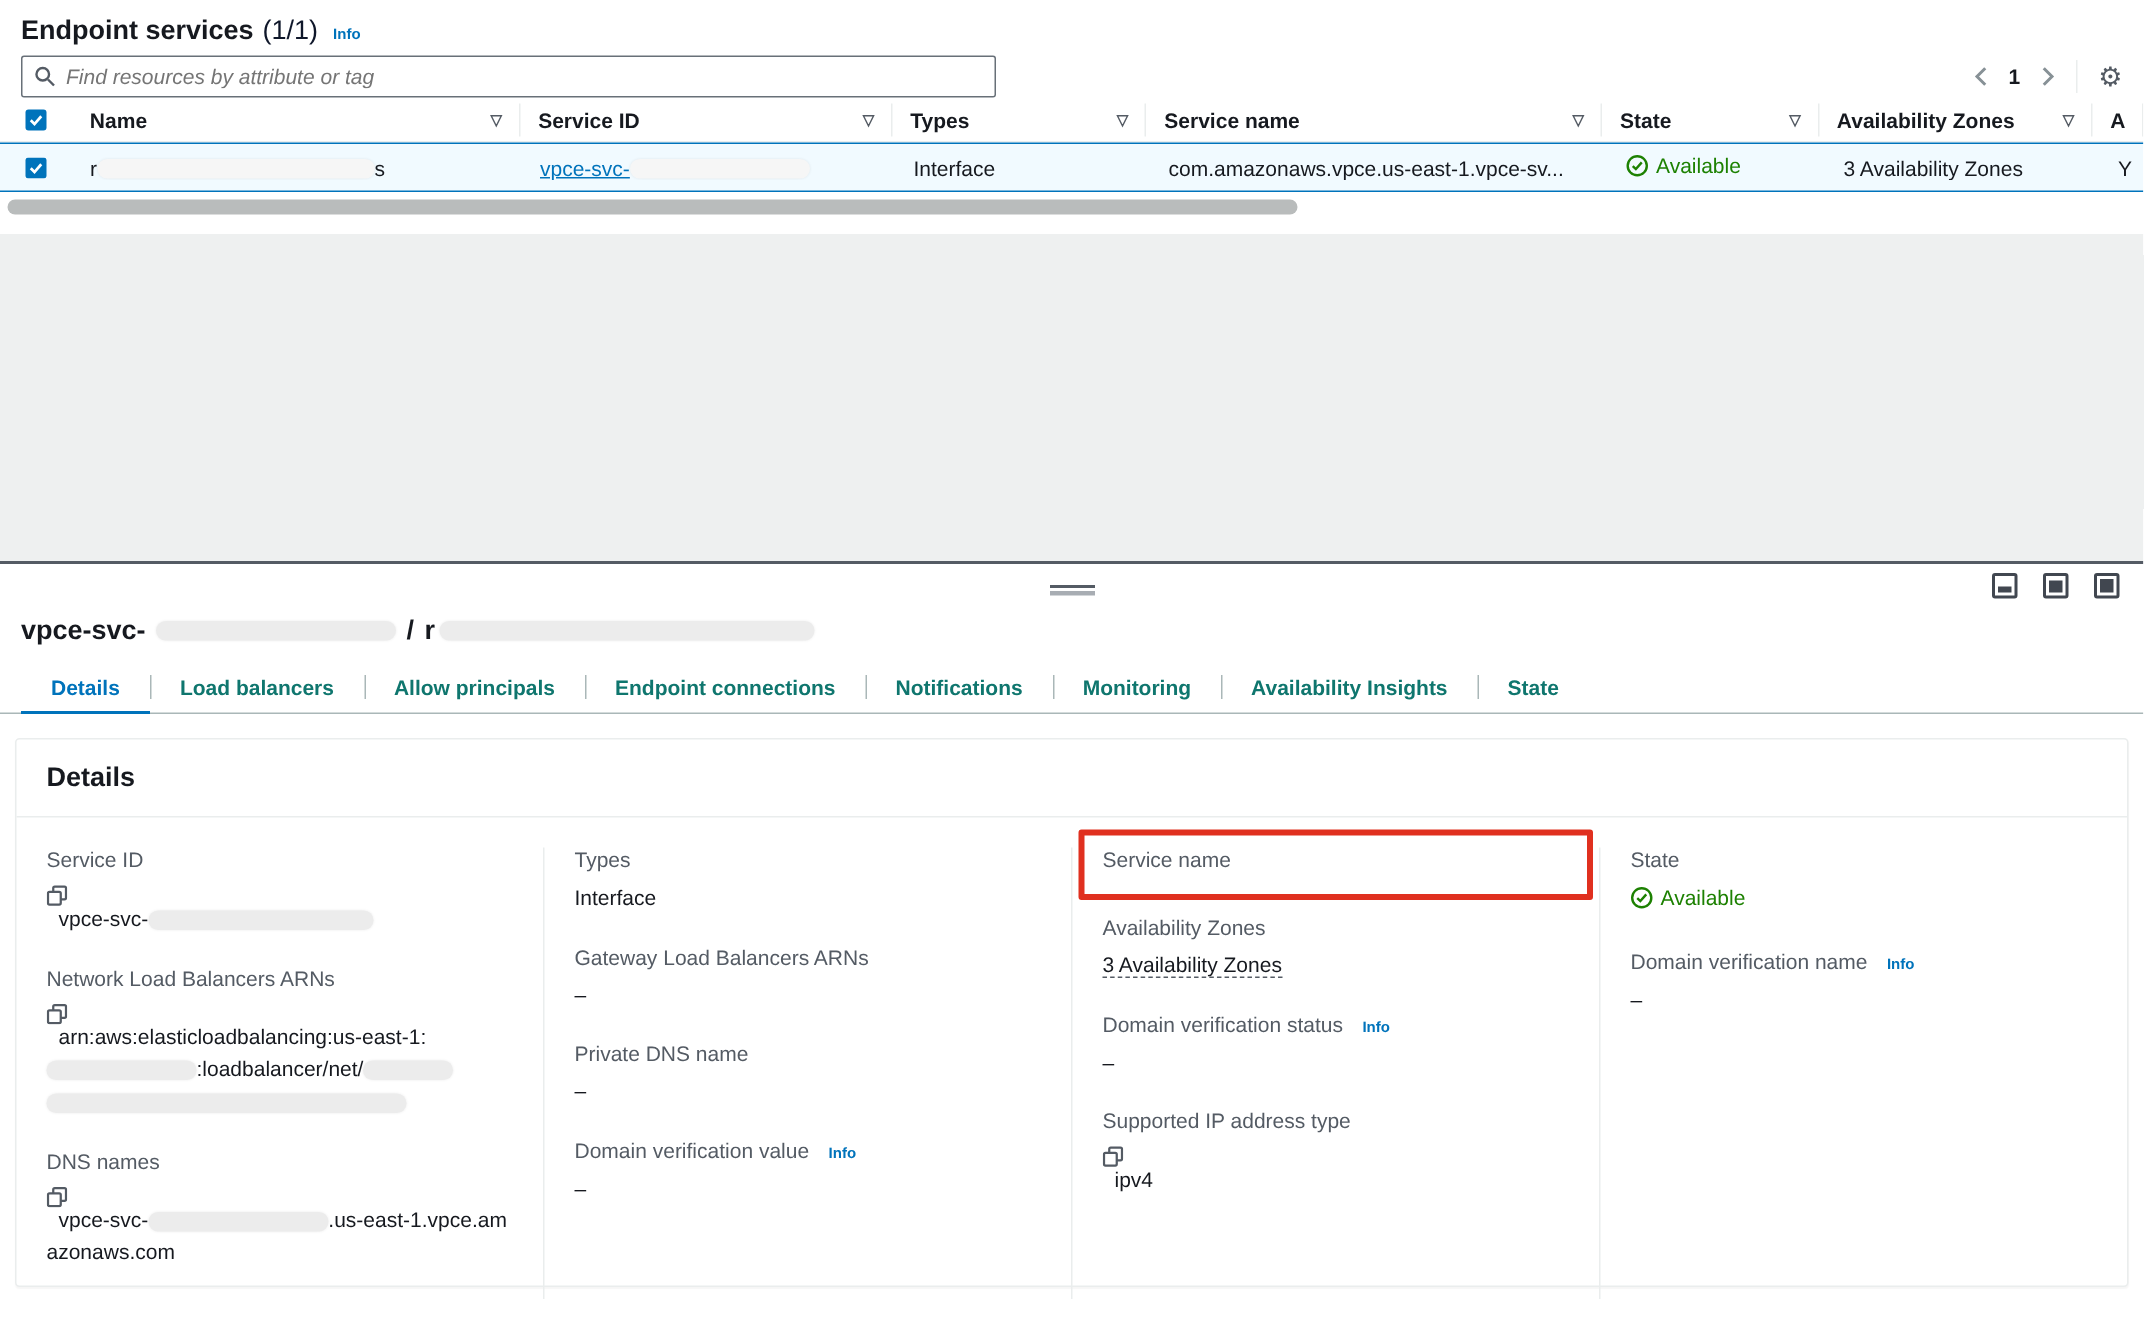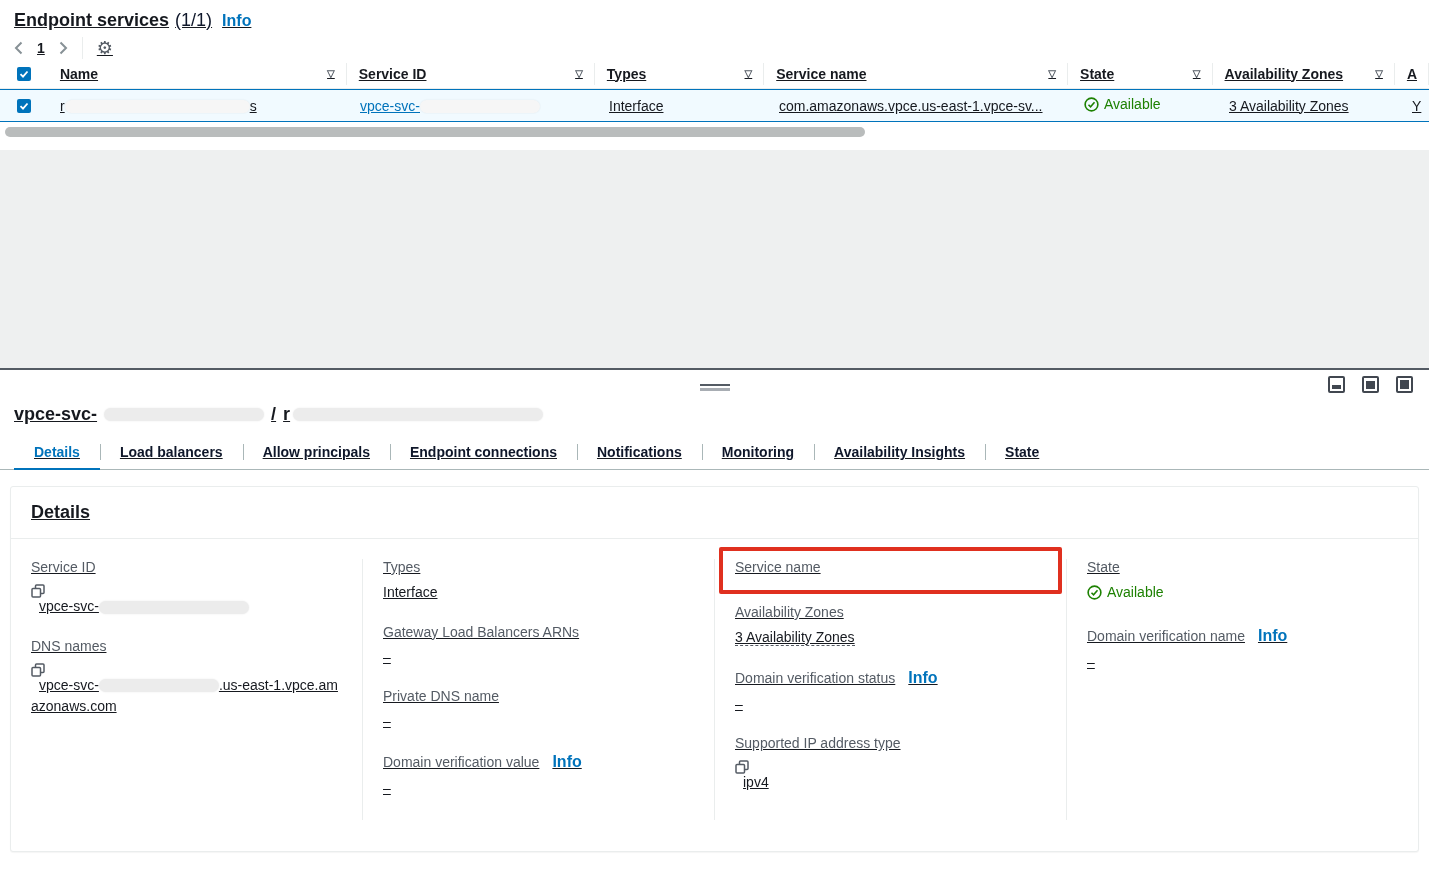--- a/index.html
+++ b/index.html
@@ -1,23 +1,23 @@
 <!DOCTYPE html>
 <html><head>
 <meta charset="utf-8">
 <style>
   * { box-sizing: border-box; margin: 0; padding: 0; }
   body { font-family: "Liberation Sans", sans-serif; color: #16191f; background: #fff; }
-  .screen { width: 1429px; height: 886px; position: relative; overflow: hidden; background: #fff; text-decoration: underline; }
+  .screen { width: 1429px; height: 886px; position: relative; overflow: hidden; background: #fff; }
 
   
   .topbar { display: flex; justify-content: space-between; align-items: flex-start; padding: 10px 14px 0 14px; }
   .page-title { font-size: 18px; font-weight: 700; display: flex; align-items: baseline; gap: 6px; }
   .page-title .count { font-weight: 400; color: #0f172a; }
-  .info-link { color: #0073bb; font-size: 16px; font-weight: 700; margin-left: 4px; cursor: pointer; }
+  .info-link { color: #0073bb; font-size: 10px; font-weight: 700; margin-left: 4px; cursor: pointer; }
   .actions-group { display: flex; gap: 10px; }
   .btn { border: 1px solid #545b64; background: #fff; color: #16191f; font-weight: 700;
          font-size: 14px; padding: 5px 18px; border-radius: 2px; font-family: inherit; cursor: pointer;
          height: 30px; display: inline-flex; align-items: center; gap: 8px; }
   .btn-icon { padding: 5px 10px; }
   .btn-primary { background: #ec7211; border-color: #ec7211; color: #16191f; }
   .caret { font-size: 9px; position: relative; top: 1px; }
 
   
   .search-row { display: flex; justify-content: space-between; align-items: center; padding: 6px 14px 0 14px; }
@@ -75,21 +75,21 @@
   .drag-handle .bar2 { width: 30px; height: 3px; background: #a8adb3; margin-top: 2px; }
   .panel-icons { position: absolute; right: 16px; top: 6px; display: flex; gap: 17px; }
   .pi { width: 17px; height: 17px; border: 2px solid #414750; border-radius: 2px; position: relative; cursor: pointer; }
   .pi .fill { position: absolute; left: 2px; right: 2px; bottom: 2px; background: #414750; }
   .pi-small .fill { height: 4px; }
   .pi-mid .fill { height: 8px; }
   .pi-full .fill { top: 2px; }
 
   .panel-title { padding: 34px 14px 0 14px; font-size: 18px; font-weight: 700; display: flex; align-items: center; gap: 7px; }
   .tabs { display: flex; padding: 0 0 0 14px; margin-top: 12px; border-bottom: 1px solid #aab7b8; }
-  .tab { font-size: 14px; font-weight: 700; color: #0f172a; padding: 7px 20px 9px 20px; cursor: pointer; position: relative; }
+  .tab { font-size: 14px; font-weight: 700; color: #0f766e; padding: 7px 20px 9px 20px; cursor: pointer; position: relative; }
   .tab + .tab::before { content: ""; position: absolute; left: 0; top: 7px; height: 16px; width: 1px; background: #aab7b8; }
   .tab.active { color: #0073bb; }
   .tab.active::after { content: ""; position: absolute; left: 0; right: 0; bottom: -1px; height: 2px; background: #0073bb; }
 
   
   .card { margin: 16px 10px 0 10px; border: 1px solid #eaeded; border-radius: 3px;
           box-shadow: 0 1px 1px rgba(0,0,0,0.04); background: #fff; height: 366px; }
   .card-header { padding: 15px 20px; border-bottom: 1px solid #eaeded; font-size: 18px; font-weight: 700; }
   .card-body { display: flex; padding: 20px 0 0 0; }
   .colm { flex: 1; padding: 0 20px; min-width: 0; }
@@ -110,20 +110,27 @@
 
   <div class="topbar">
     <div class="page-title">
       <span>Endpoint services</span>
       <span class="count">(1/1)</span>
       <span class="info-link">Info</span>
     </div>
   </div>
 
   <div class="search-row">
+    <div class="search-box">
+      <svg class="inline-svg" width="14" height="14" viewBox="0 0 14 14">
+        <circle cx="5.5" cy="5.5" r="4.2" fill="none" stroke="#545b64" stroke-width="1.6"></circle>
+        <line x1="9" y1="9" x2="13" y2="13" stroke="#545b64" stroke-width="1.6"></line>
+      </svg>
+      <input type="text" placeholder="Find resources by attribute or tag" style="">
+    </div>
     <div class="pager">
       <span class="chev">
         <svg width="9" height="14" viewBox="0 0 9 14">
             <path d="M7.5 1.5 2 7 l5.5 5.5" fill="none" stroke="#879196" stroke-width="2"></path>
           </svg>
       </span>
       <span class="page-num">1</span>
       <span class="chev">
         <svg width="9" height="14" viewBox="0 0 9 14">
             <path d="M1.5 1.5 7 7 l-5.5 5.5" fill="none" stroke="#879196" stroke-width="2"></path>
@@ -256,20 +263,31 @@
             <div class="fvalue">
               <span class="copy">
                 <svg width="14" height="14" viewBox="0 0 14 14">
                     <rect x="4.5" y="1" width="8.5" height="8.5" rx="1" fill="none" stroke="#545b64" stroke-width="1.5"></rect>
                     <rect x="1" y="4.5" width="8.5" height="8.5" rx="1" fill="#fff" stroke="#545b64" stroke-width="1.5"></rect>
                   </svg>
               </span><span>vpce-svc-</span><span class="rd rw150"></span>
             </div>
           </div>
           <div class="field">
+            <div class="flabel">Network Load Balancers ARNs</div>
+            <div class="fvalue">
+              <span class="copy">
+                <svg width="14" height="14" viewBox="0 0 14 14">
+                    <rect x="4.5" y="1" width="8.5" height="8.5" rx="1" fill="none" stroke="#545b64" stroke-width="1.5"></rect>
+                    <rect x="1" y="4.5" width="8.5" height="8.5" rx="1" fill="#fff" stroke="#545b64" stroke-width="1.5"></rect>
+                  </svg>
+              </span><span>arn:aws:elasticloadbalancing:us-east-</span><span>1:</span><span class="rd rw100"></span><span>:loadbalancer/net/</span><span class="rd rw60"></span><br><span class="rd rw240"></span>
+            </div>
+          </div>
+          <div class="field">
             <div class="flabel">DNS names</div>
             <div class="fvalue">
               <span class="copy">
                 <svg width="14" height="14" viewBox="0 0 14 14">
                     <rect x="4.5" y="1" width="8.5" height="8.5" rx="1" fill="none" stroke="#545b64" stroke-width="1.5"></rect>
                     <rect x="1" y="4.5" width="8.5" height="8.5" rx="1" fill="#fff" stroke="#545b64" stroke-width="1.5"></rect>
                   </svg>
               </span><span>vpce-svc-</span><span class="rd rw120"></span><span>.us-east-1.vpce.amazonaws.com</span>
             </div>
           </div>

